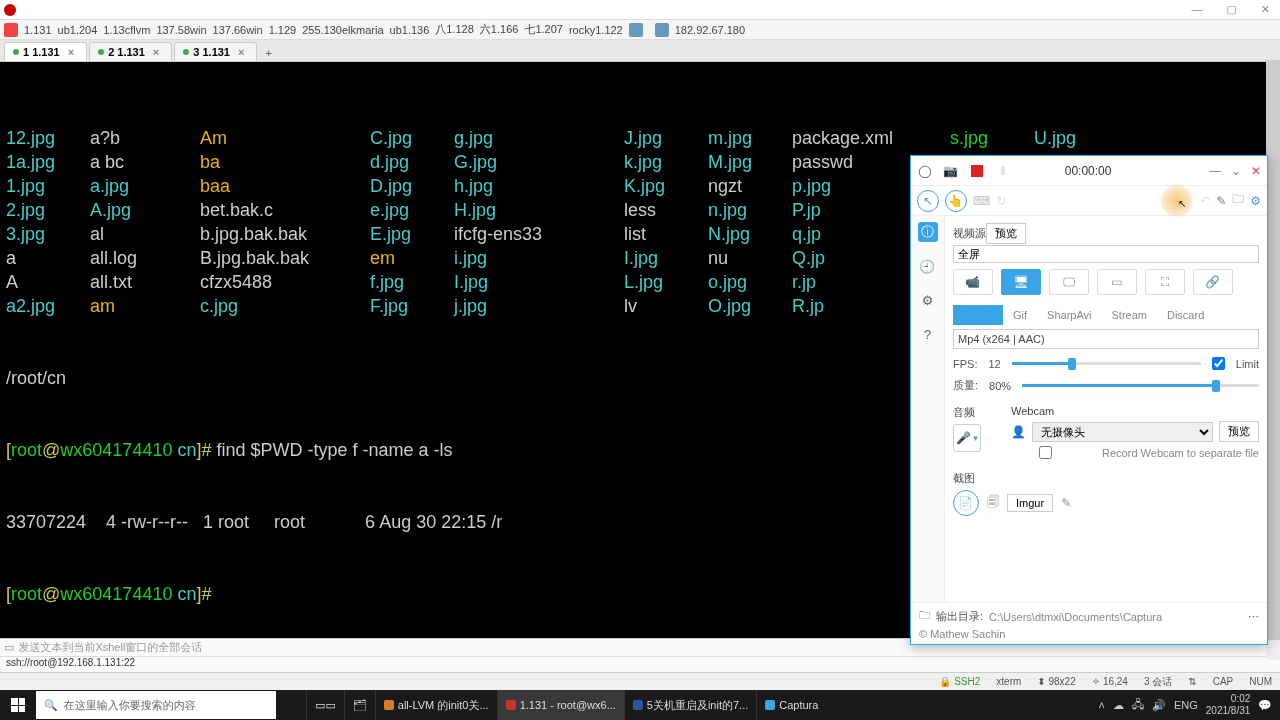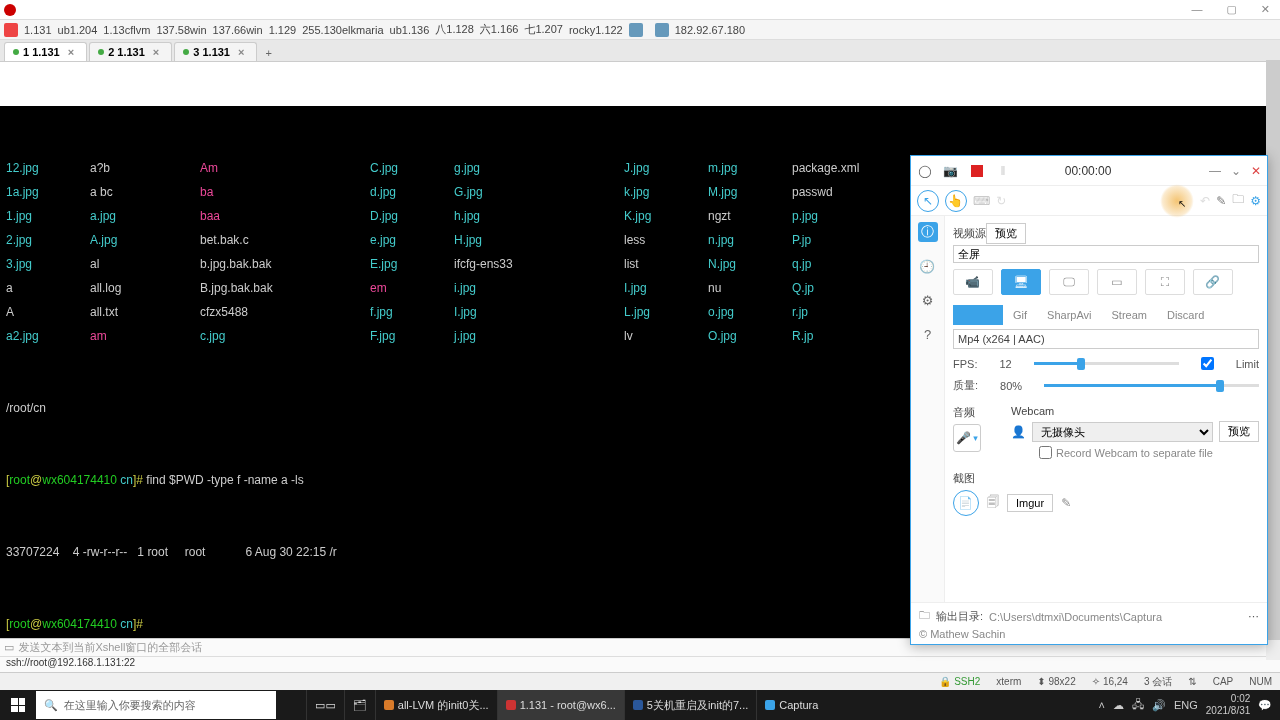--- a/index.html
+++ b/index.html
@@ -16,23 +16,23 @@
 .toolbar .tb-icon { width: 14px; height: 14px; background: #e44; border-radius: 2px; display: inline-block; }
 .toolbar .tb-icon.blue { background: #69b; }
 
 .tabs { height: 22px; background: #e8e8e8; display: flex; align-items: flex-end; padding: 0 4px; font-size: 11px; border-bottom: 1px solid #ccc; }
 .tab { padding: 3px 12px 3px 8px; background: #f4f4f4; border: 1px solid #ccc; border-bottom: none; margin-right: 2px; display: flex; align-items: center; gap: 4px; border-radius: 3px 3px 0 0; font-weight: bold; }
 .tab.active { background: #fff; }
 .tab .dot { width: 6px; height: 6px; background: #4a4; border-radius: 50%; }
 .tab .close { color: #888; margin-left: 4px; }
 .tab-add { padding: 2px 6px; color: #666; }
 
-.terminal { flex: 1; background: #000; color: #ccc; font-family: "Consolas","Courier New",monospace; font-size: 12px; line-height: 24px; padding: 2px 6px; white-space: pre; overflow: hidden; position: relative; margin-top: 44px; }
+.terminal { flex: 1; background: #000; color: #ccc; font-family: "Consolas","Courier New",monospace; font-size: 18px; line-height: 24px; padding: 16px 6px; white-space: pre; overflow: hidden; position: relative; }
 .terminal .row { display: flex; }
-.g { color: #2c2; } .c { color: #4cc; } .y { color: #cc4; } .w { color: #ccc; } .b { color: #ec4899; }
+.g { color: #2c2; } .c { color: #4cc; } .y { color: #cc4; } .w { color: #ccc; } .b { color: #eab308; }
 
 .scrollbar-v { position: absolute; right: 0; top: 60px; width: 14px; height: 600px; background: #eee; }
 .scrollbar-v .thumb { width: 100%; height: 580px; background: #ccc; }
 
 .send-input { height: 18px; border-top: 1px solid #ccc; display: flex; align-items: center; padding: 0 4px; font-size: 11px; color: #999; background: #fafafa; }
 .sshbar { height: 16px; font-size: 10px; padding: 0 6px; color: #333; background: #fafafa; border-top: 1px solid #ddd; }
 .statusbar-x { height: 18px; background: #f0f0f0; display: flex; align-items: center; justify-content: flex-end; gap: 16px; padding: 0 8px; font-size: 10px; color: #555; border-top: 1px solid #ccc; }
 .statusbar-x .lock { color: #393; }
 
 
@@ -59,28 +59,28 @@
 .cap-main .preview-row input { flex: 1; border: 1px solid #ccc; padding: 2px 4px; font-size: 11px; }
 .cap-main .preview-row button, .btn-sm { border: 1px solid #ccc; background: #fff; padding: 2px 8px; font-size: 11px; cursor: pointer; }
 .src-icons { display: flex; gap: 8px; margin: 6px 0 10px; }
 .src-icons .sic { width: 40px; height: 26px; border: 1px solid #ddd; display: flex; align-items: center; justify-content: center; color: #888; border-radius: 2px; }
 .src-icons .sic.sel { background: #3ba3e8; color: #fff; border-color: #3ba3e8; }
 .src-icons .sic.dim { color: #ccc; }
 .enc-tabs { display: flex; gap: 0; margin-bottom: 4px; }
 .enc-tabs .et { padding: 4px 10px; font-size: 11px; color: #888; cursor: pointer; }
 .enc-tabs .et.sel { background: #3ba3e8; color: #fff; }
 .codec-select { width: 100%; border: 1px solid #ccc; padding: 3px 4px; font-size: 11px; color: #444; margin-bottom: 8px; }
-.slider-row { display: flex; align-items: center; gap: 22px; font-size: 11px; color: #555; margin-bottom: 8px; }
+.slider-row { display: flex; align-items: center; gap: 11px; font-size: 11px; color: #555; margin-bottom: 8px; }
 .slider-row .track { flex: 1; height: 3px; background: #ddd; position: relative; }
 .slider-row .track .fill { position: absolute; left: 0; top: 0; height: 100%; background: #3ba3e8; }
 .slider-row .track .thumb { position: absolute; top: -4px; width: 8px; height: 12px; background: #3ba3e8; border-radius: 2px; }
 .webcam-row { display: flex; align-items: center; gap: 6px; margin: 4px 0; }
 .webcam-row select { flex: 1; border: 1px solid #ccc; padding: 2px 4px; font-size: 11px; }
 .mic-btn { width: 28px; height: 28px; border: 1px solid #ccc; border-radius: 3px; display: flex; align-items: center; justify-content: center; color: #3ba3e8; }
-.chk { display: flex; align-items: center; gap: 4px; font-size: 11px; color: #888; margin: 4px 0 8px 28px; }
+.chk { display: flex; align-items: center; gap: 4px; font-size: 11px; color: #888; margin: 4px 0 8px 28px; justify-content: space-between; }
 .shot-row { display: flex; align-items: center; gap: 8px; margin: 4px 0; }
 .shot-row .circ2 { width: 26px; height: 26px; border: 1px solid #3ba3e8; border-radius: 50%; display: flex; align-items: center; justify-content: center; color: #3ba3e8; }
 .cap-footer { border-top: 1px solid #eee; padding: 4px 8px; font-size: 11px; }
 .cap-footer .out { display: flex; align-items: center; gap: 6px; color: #555; }
 .cap-footer .credit { color: #888; margin-top: 2px; }
 
 
 .taskbar { position: absolute; bottom: 0; left: 0; width: 1280px; height: 30px; background: #1a1a1a; display: flex; align-items: center; color: #ccc; font-size: 11px; }
 .taskbar .start { width: 36px; height: 30px; display: flex; align-items: center; justify-content: center; }
 .taskbar .win-logo { width: 14px; height: 14px; display: grid; grid-template-columns: 1fr 1fr; grid-template-rows: 1fr 1fr; gap: 1px; }

